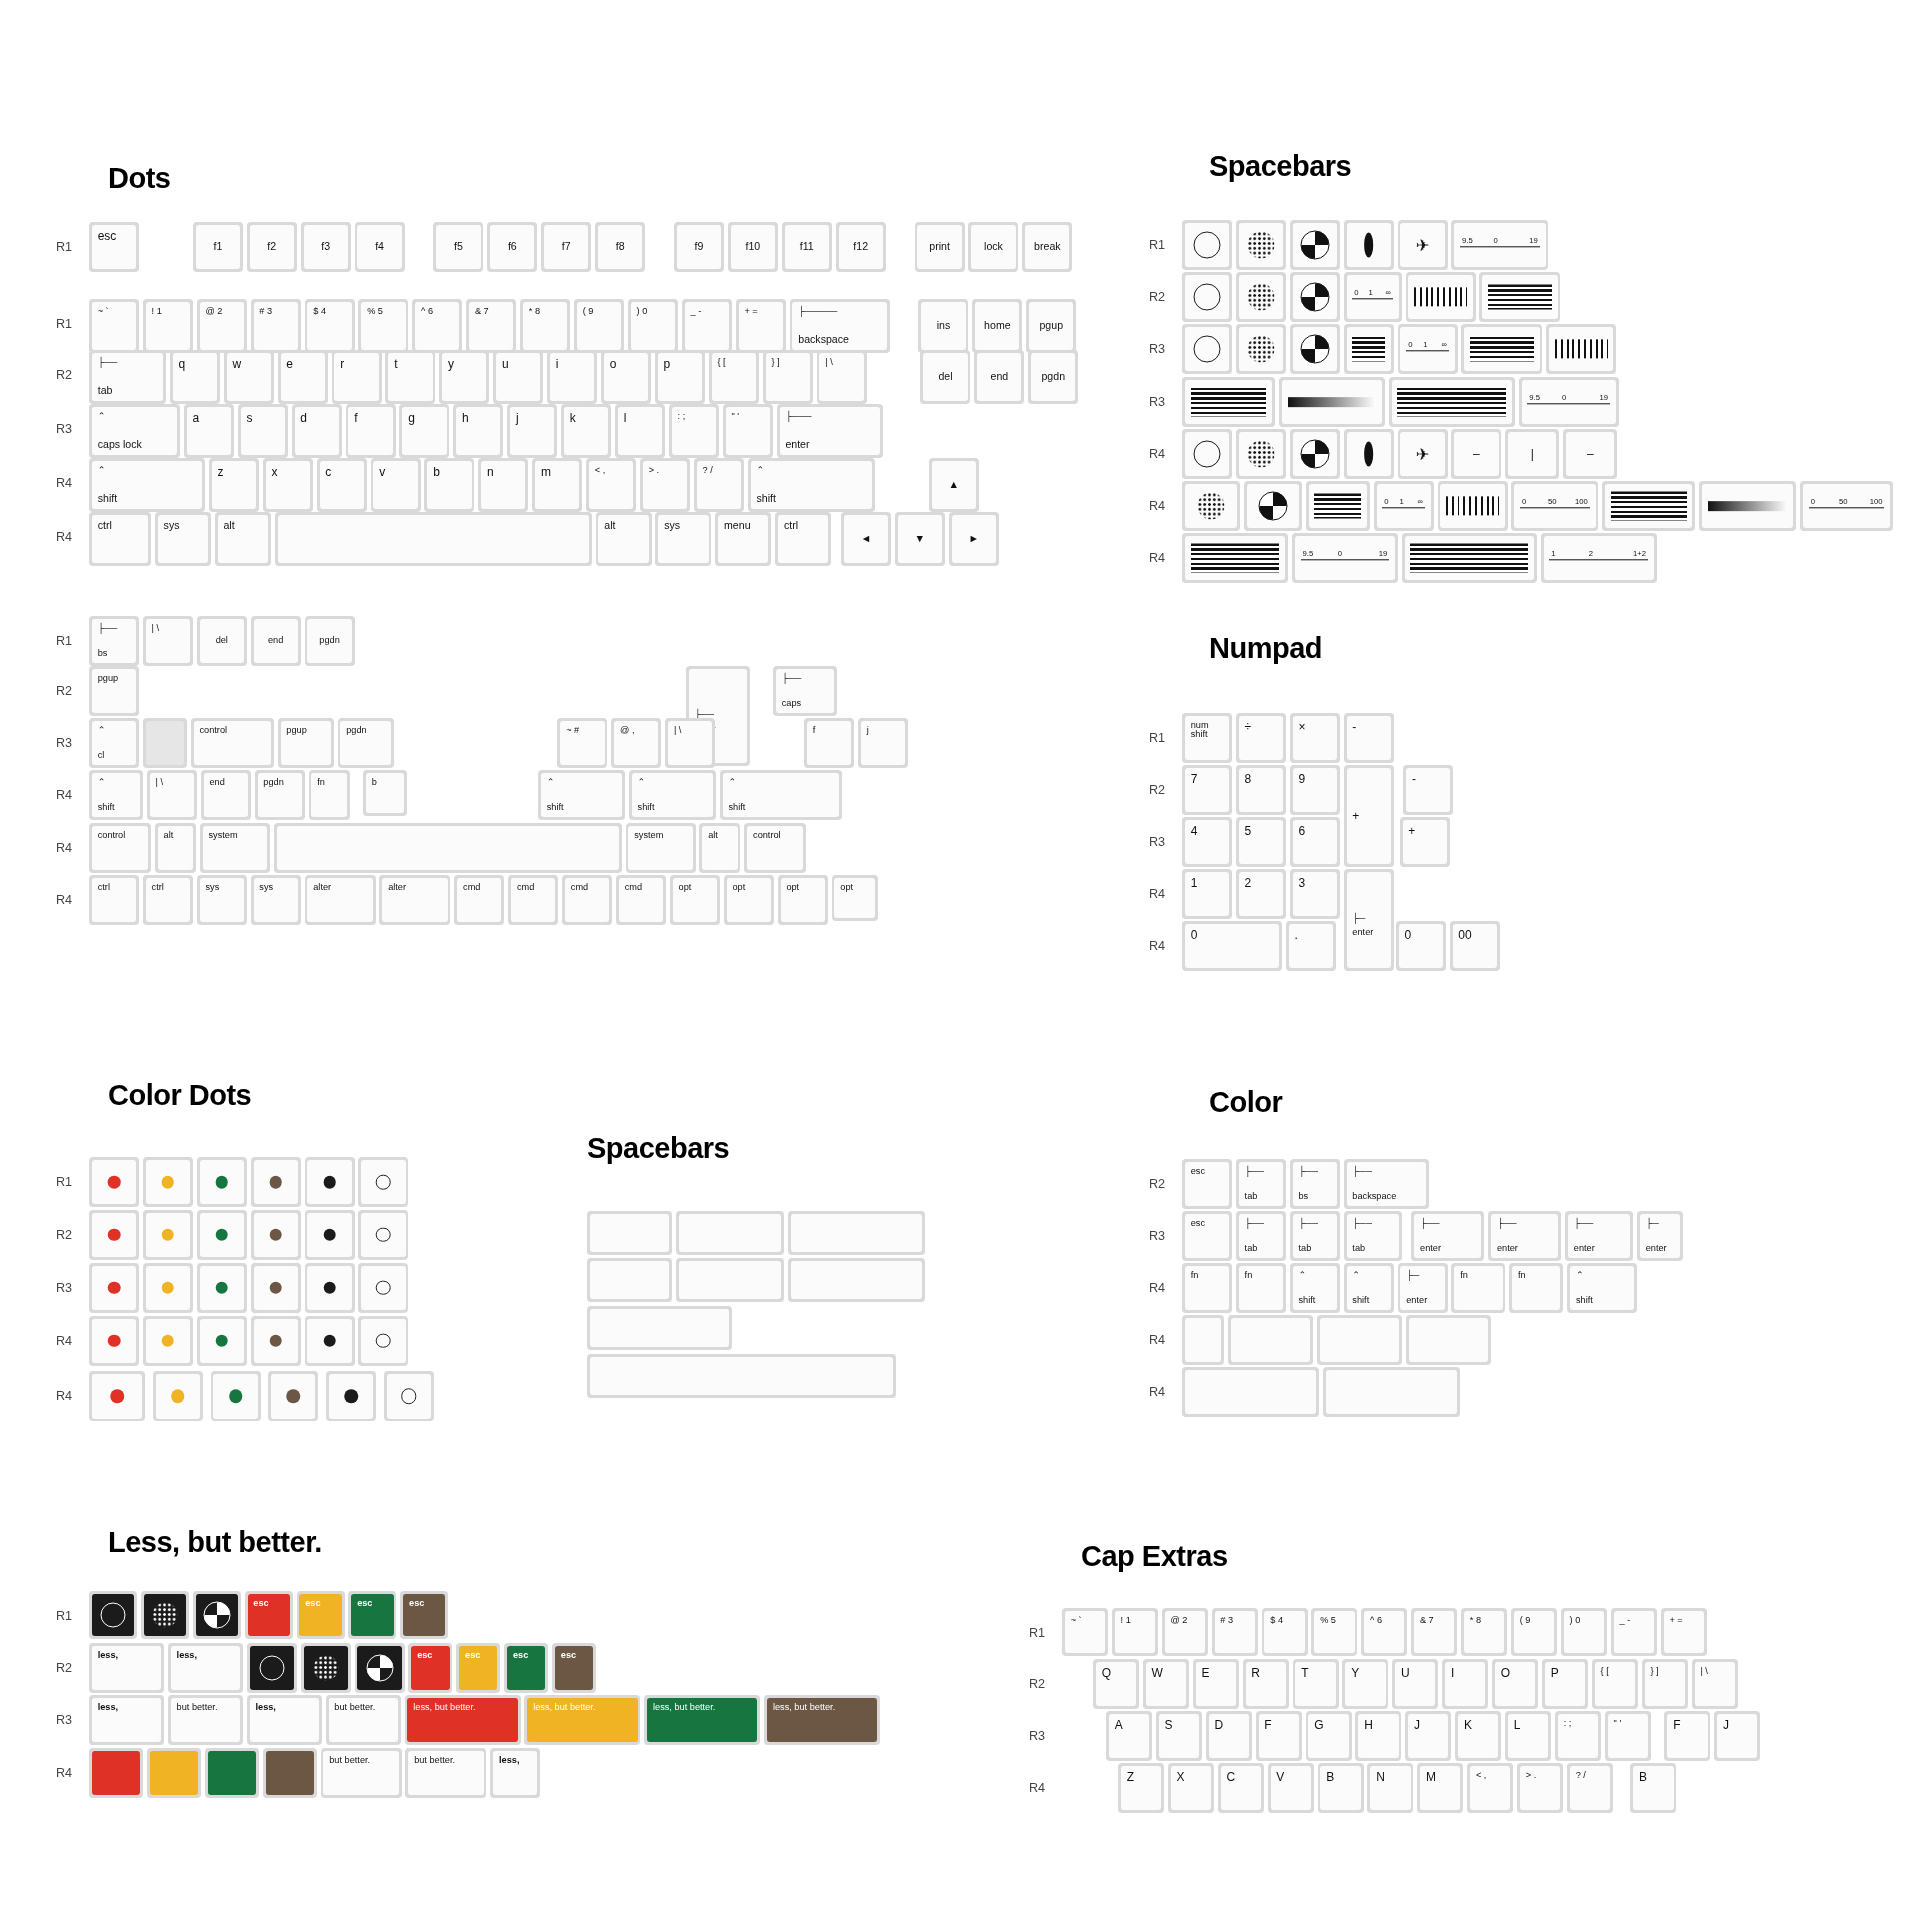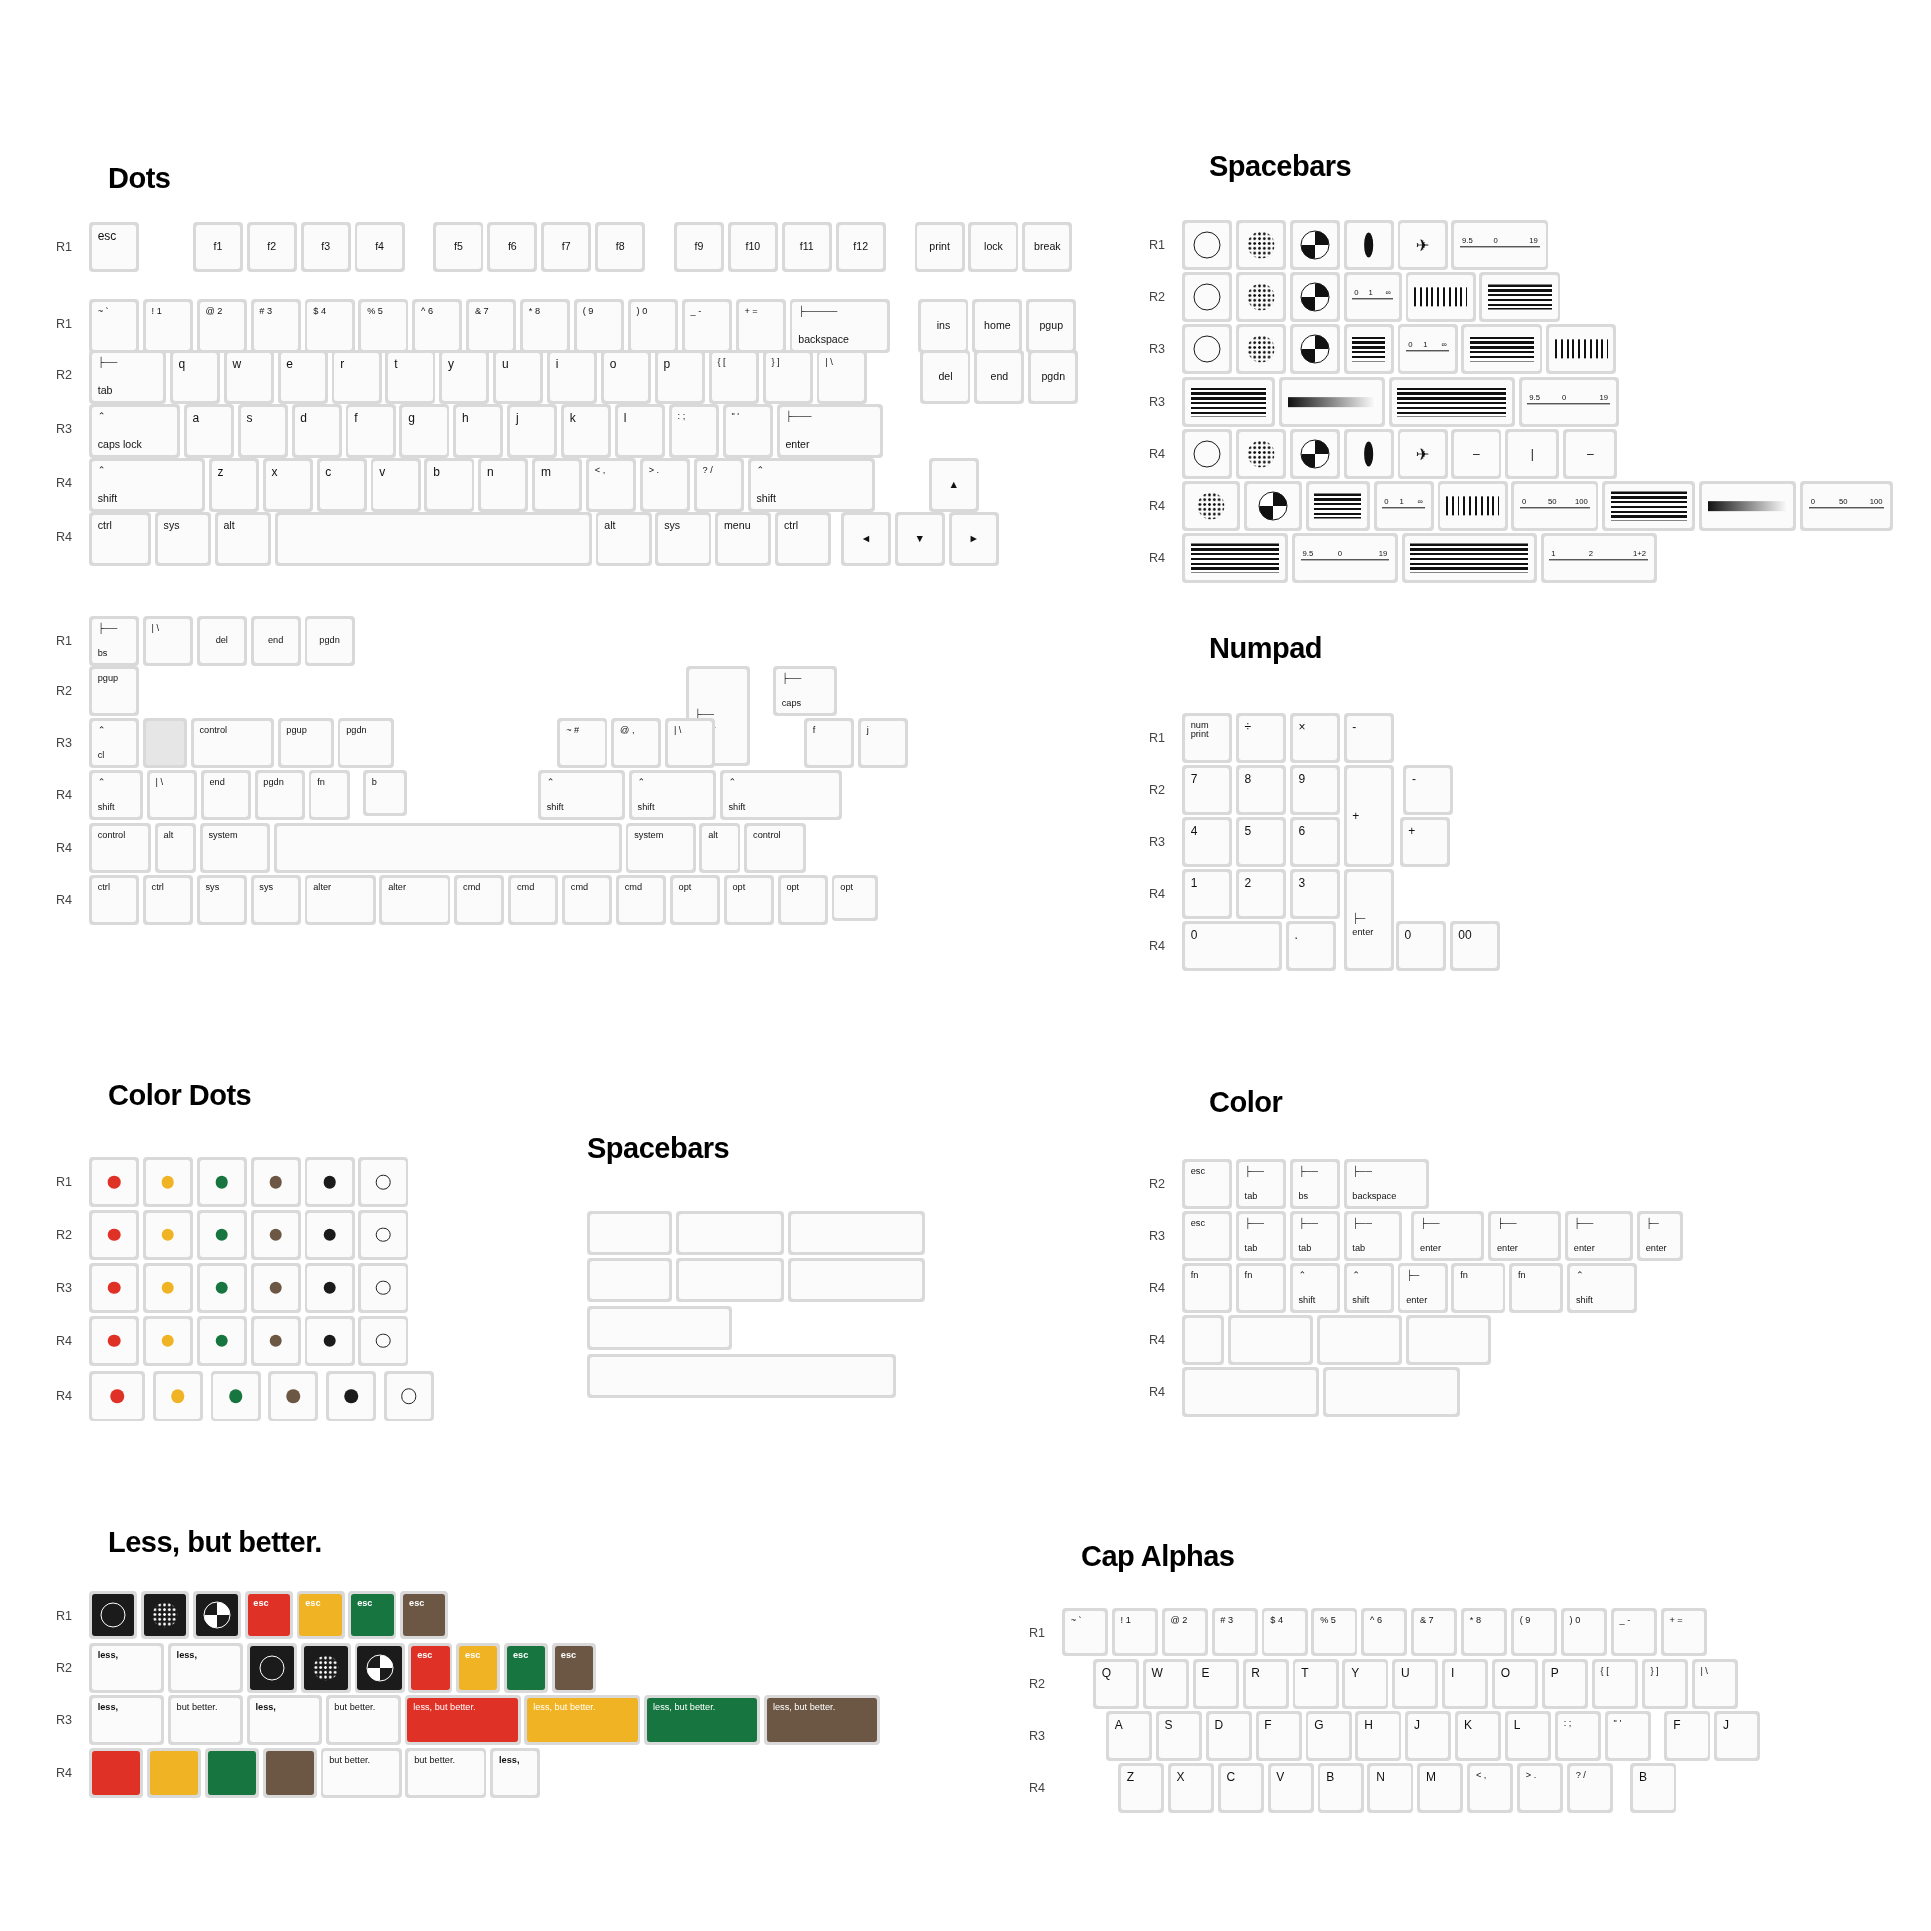--- a/index.html
+++ b/index.html
@@ -1243,21 +1243,21 @@
   <div class="section-title">Numpad</div>
 </div>
 
 <div class="blk" style="left:1149px;top:713px;">
   <div class="kbrow">
     <div class="rowlabel">R1</div>
     <div class="keys">
       <div class="key" style="width:50px;height:50px;">
           <div class="top">
             <span class="lgd tl xs">num
-print</span>
+shift</span>
           </div>
         </div>
       <div class="key" style="width:50px;height:50px;">
           <div class="top">
             <span class="lgd tl">÷</span>
           </div>
         </div>
       <div class="key" style="width:50px;height:50px;">
           <div class="top">
             <span class="lgd tl">×</span>
@@ -1981,21 +1981,21 @@
       <div class="key" style="width:50px;height:50px;">
           <div class="top">
             <span class="lgd tl xs" style="font-weight:bold;">less,</span>
           </div>
         </div>
     </div>
   </div>
 </div>
 
 <div class="blk" style="left:1081px;top:1540px;">
-  <div class="section-title">Cap  Alphas</div>
+  <div class="section-title">Cap  Extras</div>
 </div>
 
 <div class="blk" style="left:1029px;top:1608px;">
   <div class="kbrow">
     <div class="rowlabel">R1</div>
     <div class="keys">
       <div class="key" style="width:46px;height:48px;">
           <div class="top">
             <span class="lgd tl xs">~ `</span>
           </div>

